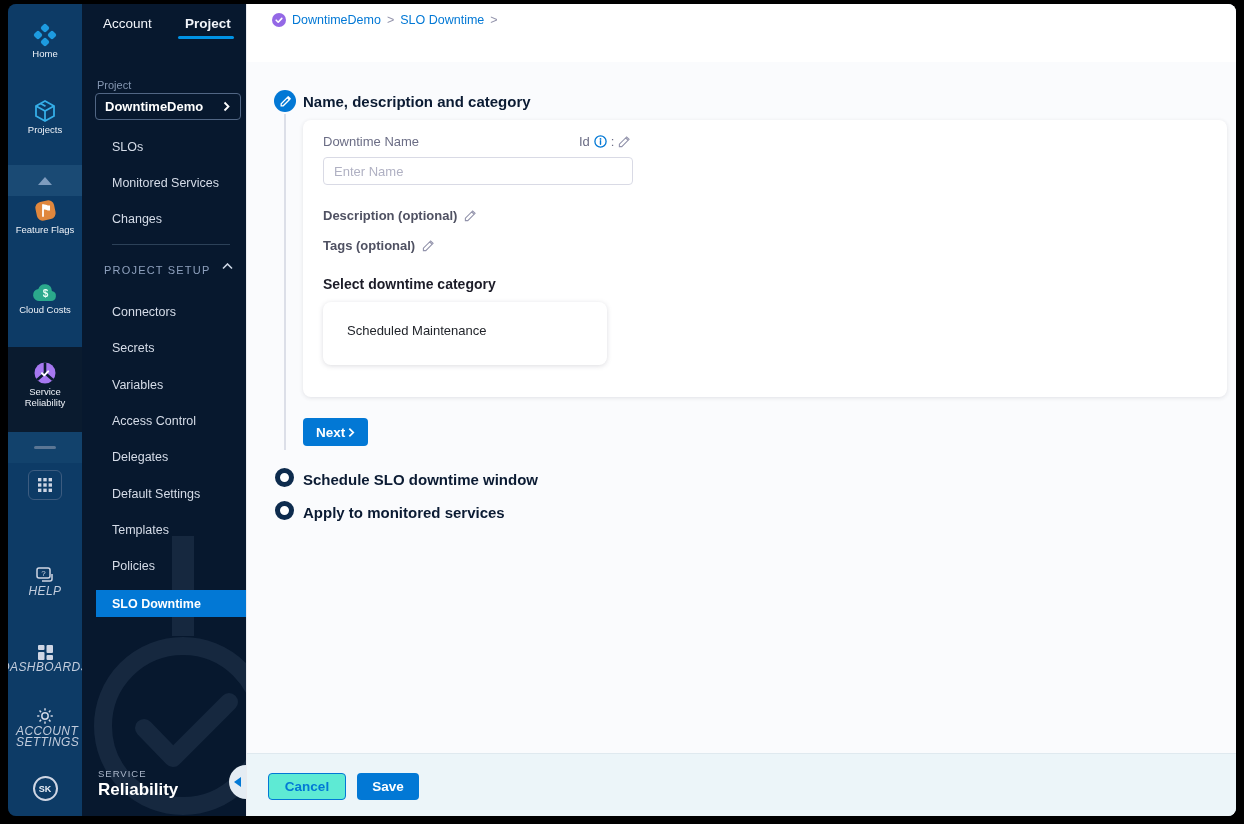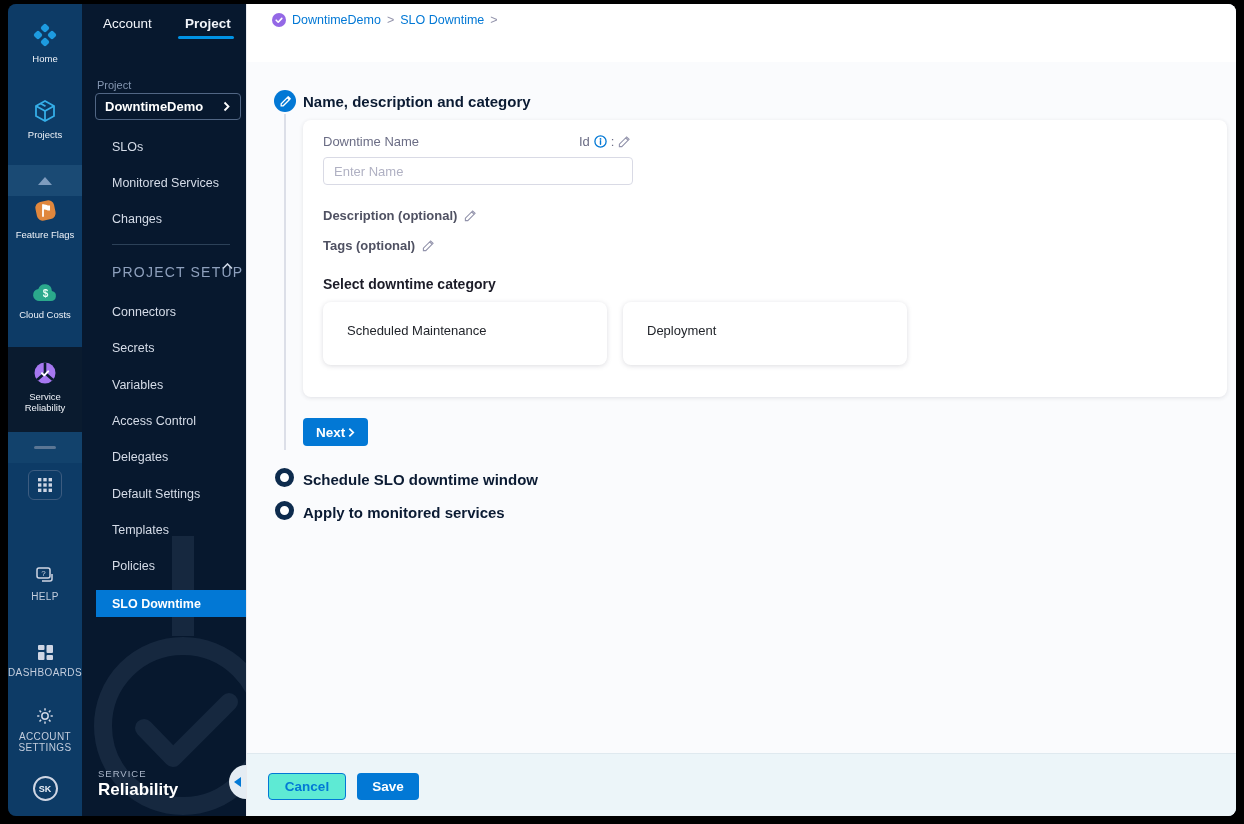--- a/index.html
+++ b/index.html
@@ -4,40 +4,40 @@
 <style>
   * { margin:0; padding:0; box-sizing:border-box; }
   html,body { width:1244px; height:824px; background:#000; font-family:"Liberation Sans", sans-serif; overflow:hidden; }
   .window { position:absolute; left:8px; top:4px; width:1228px; height:812px; border-radius:8px; overflow:hidden; background:#07182e; }
 
   
   .rail { position:absolute; left:0; top:0; bottom:0; width:74px; background:#0d3b66; }
   .rail .strip-arrow { position:absolute; left:0; top:161px; width:74px; height:31px; background:#1a4a74; }
   .rail .strip-dash  { position:absolute; left:0; top:428px; width:74px; height:31px; background:#12426c; }
   .rail .active-block{ position:absolute; left:0; top:343px; width:74px; height:85px; background:#0a1b2f; }
-  .rail-item { position:absolute; left:0; width:74px; display:flex; flex-direction:column; align-items:center; gap:5px; cursor:pointer; }
+  .rail-item { position:absolute; left:0; width:74px; display:flex; flex-direction:column; align-items:center; cursor:pointer; }
   .rail-item .lbl { font-size:9.5px; color:#eef2f8; text-align:center; line-height:11px; }
-  .rail-item .lbl.dim { font-size:10px; color:#c3cddd; letter-spacing:.4px; }
+  .rail-item .lbl.dim { font-size:12px; color:#c3cddd; letter-spacing:.4px;font-style:italic; }
   .dash { width:22px; height:3px; border-radius:2px; background:#5b7694; margin:0 auto; }
   .tri-up { width:0; height:0; border-left:7px solid transparent; border-right:7px solid transparent; border-bottom:8px solid #7e9cbe; margin:0 auto; }
   .gridbox { width:34px; height:30px; border:1px solid #3c5c80; border-radius:6px; display:flex; align-items:center; justify-content:center; }
   .avatar { width:25px; height:25px; border-radius:50%; border:2px solid #cfd6e4; background:#0d3b66; color:#e9eef6; font-size:9px; font-weight:bold; display:flex; align-items:center; justify-content:center; }
 
   
   .sidebar { position:absolute; left:74px; top:0; bottom:0; width:164px; background:#07182e; }
   .tab { position:absolute; top:12px; font-size:13.5px; color:#f2f5fa; cursor:pointer; }
   .tab.account { left:21px; }
   .tab.project { left:103px; font-weight:bold; }
   .tab-underline { position:absolute; left:96px; top:32px; width:56px; height:3px; border-radius:2px; background:#0092e4; }
   .proj-label { position:absolute; left:15px; top:75px; font-size:11px; color:#8496b1; }
   .proj-select { position:absolute; left:13px; top:89px; width:146px; height:27px; border:1px solid #516684; border-radius:4px; display:flex; align-items:center; justify-content:space-between; padding:0 9px; cursor:pointer; }
   .proj-select .val { color:#fff; font-weight:bold; font-size:13px; }
   .nav-item { position:absolute; left:30px; height:16px; font-size:12.5px; color:#d5dce8; cursor:pointer; white-space:nowrap; }
   .sb-divider { position:absolute; left:30px; top:240px; width:118px; height:1px; background:#2c4158; }
-  .setup-hdr { position:absolute; left:30px; top:260px; font-size:14px; letter-spacing:1.2px; color:#8ea0bd; }
+  .setup-hdr { position:absolute; left:22px; top:260px; font-size:11px; letter-spacing:1.2px; color:#8ea0bd; }
   .setup-chevron { position:absolute; left:140px; top:259px; }
   .active-nav { position:absolute; left:14px; top:586px; width:150px; height:27px; background:#0278d5; display:flex; align-items:center; cursor:pointer; }
   .active-nav span { margin-left:16px; color:#fff; font-weight:bold; font-size:12.5px; }
   .sb-foot-kicker { position:absolute; left:16px; top:764px; font-size:9.5px; letter-spacing:1px; color:#aab6c9; }
   .sb-foot-title { position:absolute; left:16px; top:776px; font-size:17px; font-weight:bold; color:#fff; }
   .collapse-btn { position:absolute; right:0; top:761px; width:17px; height:34px; background:#e4ecf3; border-radius:17px 0 0 17px; cursor:pointer; }
   .collapse-btn .tri { position:absolute; left:5px; top:12px; width:0; height:0; border-top:5px solid transparent; border-bottom:5px solid transparent; border-right:7px solid #0278d5; }
   .watermark { position:absolute; left:0; bottom:0; pointer-events:none; }
 
   
@@ -279,23 +279,20 @@
         <span>Tags (optional)</span>
         <svg width="13" height="13" viewBox="0 0 14 14">
           <path d="M1.5 12.5v-2.6L9.3 2.1l2.6 2.6-7.8 7.8zM8.3 3.1l2.6 2.6" stroke="#9293ab" stroke-width="1.2" fill="none" stroke-linecap="round"></path>
         </svg>
       </div>
 
       <div class="cat-label">Select downtime category</div>
       <div class="cat-card" style="left:20px">
         <span>Scheduled Maintenance</span>
       </div>
-      <div class="cat-card" style="left:320px">
-        <span>Deployment</span>
-      </div>
     </section>
 
     <button class="next-btn">
       <span>Next</span>
       <svg width="7" height="11" viewBox="0 0 8 12" fill="none" stroke="#fff" stroke-width="2">
           <path d="M1.5 1.5L6 6l-4.5 4.5"></path>
         </svg>
     </button>
 
     <div class="step-ring" style="top:464px"></div>

